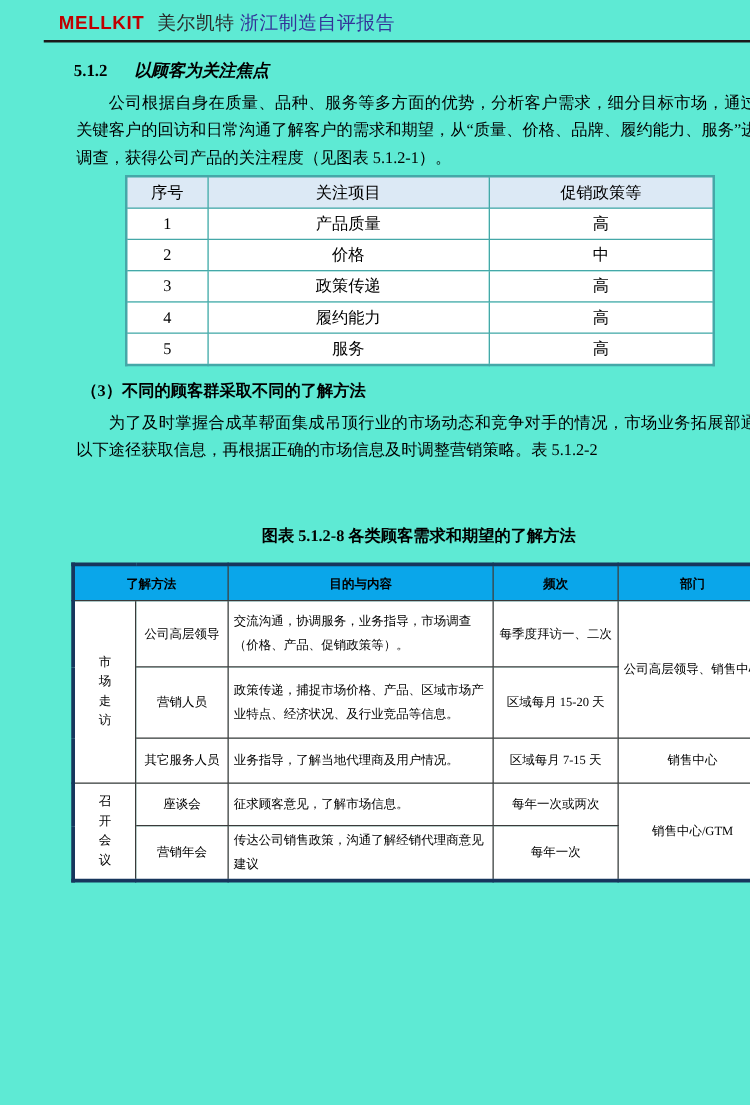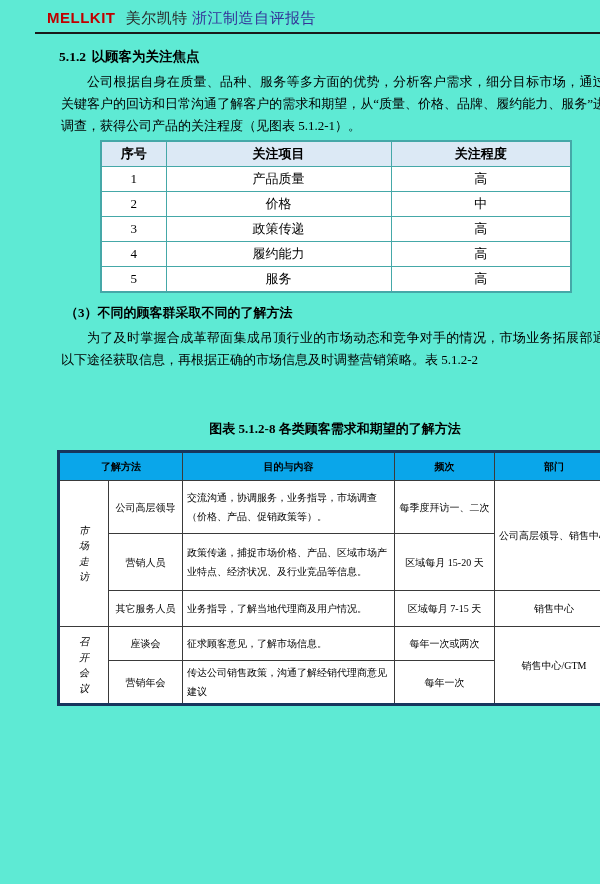--- a/index.html
+++ b/index.html
@@ -18,21 +18,21 @@
     border-bottom:2px solid #1a1a1a;
     font-size:15px;
     letter-spacing:.5px;
     white-space:nowrap;
   }
   .brand{color:#c00000;font-weight:bold;font-family:"Liberation Sans","DejaVu Sans",sans-serif;}
   .title-dark{color:#2b2b2b;margin-left:6px;}
   .title-blue{color:#333399;}
   
   .h512{margin:14px 0 0 24px;font-size:13.5px;font-weight:bold;}
-  .h512 .sec-title{margin-left:2px;}
+  .h512 .sec-title{margin-left:18px;font-style:italic;}
   .subhead{margin:11px 16px 0 30px;font-size:13px;font-weight:bold;}
   
   .para{
     margin:5px 16px 0 26px;
     font-size:13px;line-height:22px;
     text-align:justify;text-indent:2em;
   }
   
   .tbl-title{margin-top:9px;text-align:center;font-size:13px;font-weight:bold;}
   .t2title{margin-top:49px;}
@@ -41,21 +41,21 @@
   .t1{
     width:470px;margin:3px 0 0 65px;
     font-size:13px;
     border:2px solid #45a8a8;
   }
   .t1 th,.t1 td{
     border:1px solid #45a8a8;
     text-align:center;vertical-align:middle;
     padding:1px 2px;
   }
-  .t1 th{background:#dce9f5;font-weight:bold;height:22px;}
+  .t1 th{background:#dce9f5;font-weight:normal;height:22px;}
   .t1 td{height:22px;background:#fff;}
   
   .t2{
     width:556px;margin:12px 0 0 22px;
     font-size:10px;
     border:3px solid #17365d;
   }
   .t2 th,.t2 td{
     border:1px solid #3a3a3a;
     vertical-align:middle;
@@ -66,21 +66,20 @@
     background:#0aa6ea;
     font-weight:bold;height:23px;text-align:center;
   }
   .t2 td{line-height:19px;}
   .t2 .c-center{text-align:center;}
   .t2 .c-left{text-align:left;}
   .vtext{
     width:1em;margin:0 auto;
     line-height:1.55;text-align:center;
     word-break:break-all;
-    font-style:italic;
   }
   
   .pagenum{
     position:absolute;right:13px;top:850px;
     font-size:11px;
   }
 </style>
 </head>
 <body>
 
@@ -102,21 +101,21 @@
   <table class="t1">
     <colgroup>
         <col style="width:65px">
         <col style="width:225px">
         <col style="width:180px">
       </colgroup>
     <tbody>
         <tr>
       <th>序号</th>
       <th>关注项目</th>
-      <th>关注程度</th>
+      <th>促销政策等</th>
     </tr>
     <tr>
       <td>1</td>
       <td>产品质量</td>
       <td>高</td>
     </tr>
     <tr>
       <td>2</td>
       <td>价格</td>
       <td>中</td>

